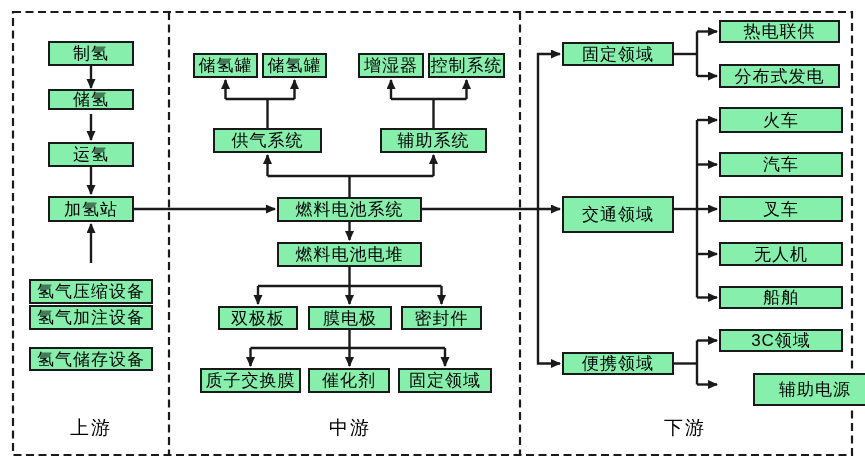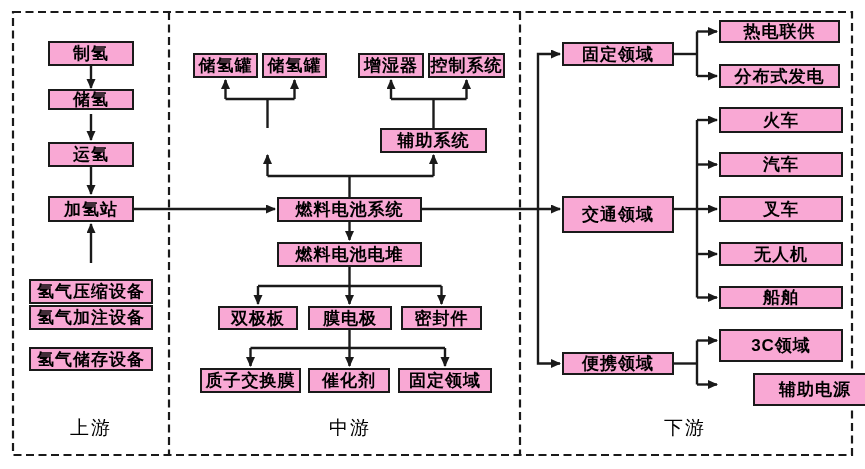--- a/index.html
+++ b/index.html
@@ -8,24 +8,24 @@
     width:865px;height:469px;
     background:#ffffff;
     font-family:"Liberation Sans","DejaVu Sans",sans-serif;
     overflow:hidden;
   }
   .wires{position:absolute;left:0;top:0;z-index:1;}
   .node{
     position:absolute;
     z-index:2;
     box-sizing:border-box;
-    background:#f9a8d4;
+    background:#86efac;
     border:2px solid #1a1a1a;
     display:flex;align-items:center;justify-content:center;
-    font-size:17px;font-weight:bold;color:#000000;
+    font-size:17px;font-weight:normal;color:#000000;
     line-height:1;letter-spacing:1px;
     white-space:nowrap;
   }
   .section-label{
     position:absolute;
     z-index:2;
     width:110px;height:26px;
     display:flex;align-items:center;justify-content:center;
     font-size:19px;font-weight:normal;color:#000000;
     letter-spacing:2px;
@@ -117,38 +117,39 @@
   <div class="node" style="left:48px;top:196px;width:86px;height:26px">加氢站</div>
   <div class="node" style="left:29px;top:279px;width:124px;height:25px">氢气压缩设备</div>
   <div class="node" style="left:29px;top:305px;width:124px;height:25px">氢气加注设备</div>
   <div class="node" style="left:29px;top:347px;width:124px;height:24px">氢气储存设备</div>
   <div class="section-label" style="left:36px;top:415px">上游</div>
 
   <div class="node" style="left:193px;top:53px;width:65px;height:25px">储氢罐</div>
   <div class="node" style="left:262px;top:53px;width:65px;height:25px">储氢罐</div>
   <div class="node" style="left:358px;top:53px;width:66px;height:25px">增湿器</div>
   <div class="node" style="left:428px;top:53px;width:77px;height:25px">控制系统</div>
+  <div class="node" style="left:213px;top:128px;width:109px;height:25px">供气系统</div>
   <div class="node" style="left:380px;top:128px;width:107px;height:25px">辅助系统</div>
   <div class="node" style="left:277px;top:197px;width:145px;height:25px">燃料电池系统</div>
   <div class="node" style="left:277px;top:242px;width:145px;height:25px">燃料电池电堆</div>
   <div class="node" style="left:218px;top:306px;width:80px;height:24px">双极板</div>
   <div class="node" style="left:308px;top:306px;width:84px;height:24px">膜电极</div>
   <div class="node" style="left:401px;top:306px;width:81px;height:24px">密封件</div>
   <div class="node" style="left:200px;top:368px;width:101px;height:25px">质子交换膜</div>
   <div class="node" style="left:308px;top:368px;width:82px;height:25px">催化剂</div>
   <div class="node" style="left:398px;top:368px;width:94px;height:25px">固定领域</div>
   <div class="section-label" style="left:295px;top:415px">中游</div>
 
   <div class="node" style="left:562px;top:42px;width:112px;height:24px">固定领域</div>
   <div class="node" style="left:719px;top:20px;width:121px;height:23px">热电联供</div>
   <div class="node" style="left:719px;top:64px;width:121px;height:24px">分布式发电</div>
   <div class="node" style="left:719px;top:107px;width:124px;height:26px">火车</div>
   <div class="node" style="left:719px;top:152px;width:124px;height:25px">汽车</div>
   <div class="node" style="left:562px;top:196px;width:112px;height:37px">交通领域</div>
   <div class="node" style="left:719px;top:196px;width:124px;height:26px">叉车</div>
   <div class="node" style="left:719px;top:242px;width:124px;height:24px">无人机</div>
   <div class="node" style="left:719px;top:286px;width:124px;height:23px">船舶</div>
-  <div class="node" style="left:719px;top:329px;width:124px;height:33px">3C领域</div>
+  <div class="node" style="left:719px;top:329px;width:124px;height:23px">3C领域</div>
   <div class="node" style="left:562px;top:352px;width:112px;height:23px">便携领域</div>
   <div class="node" style="left:753px;top:373px;width:124px;height:33px">辅助电源</div>
   <div class="section-label" style="left:630px;top:415px">下游</div>
 
 </div>
 
 </body></html>

